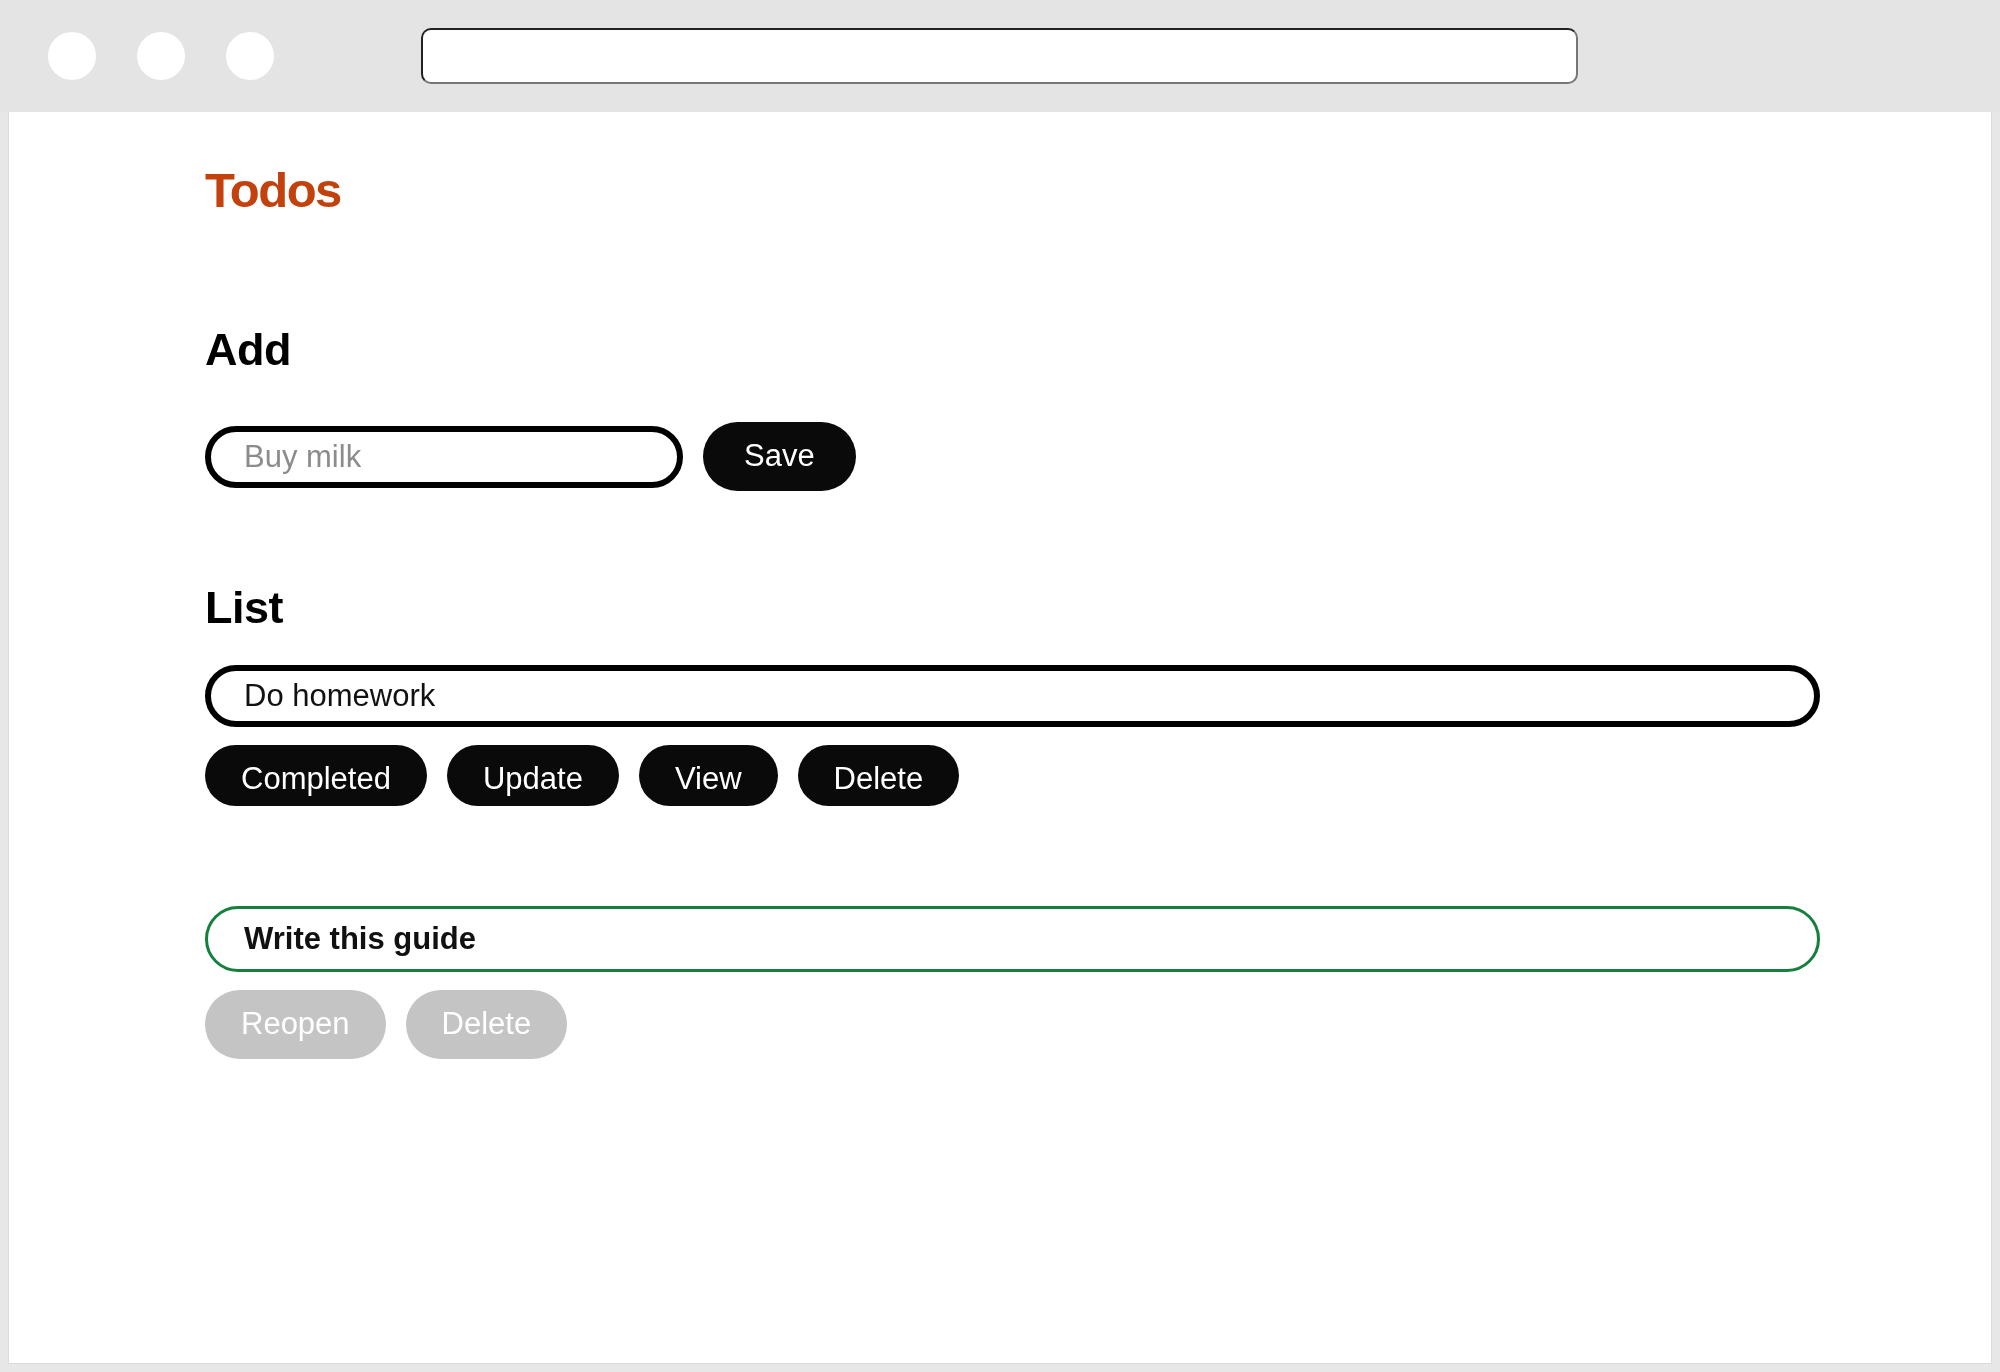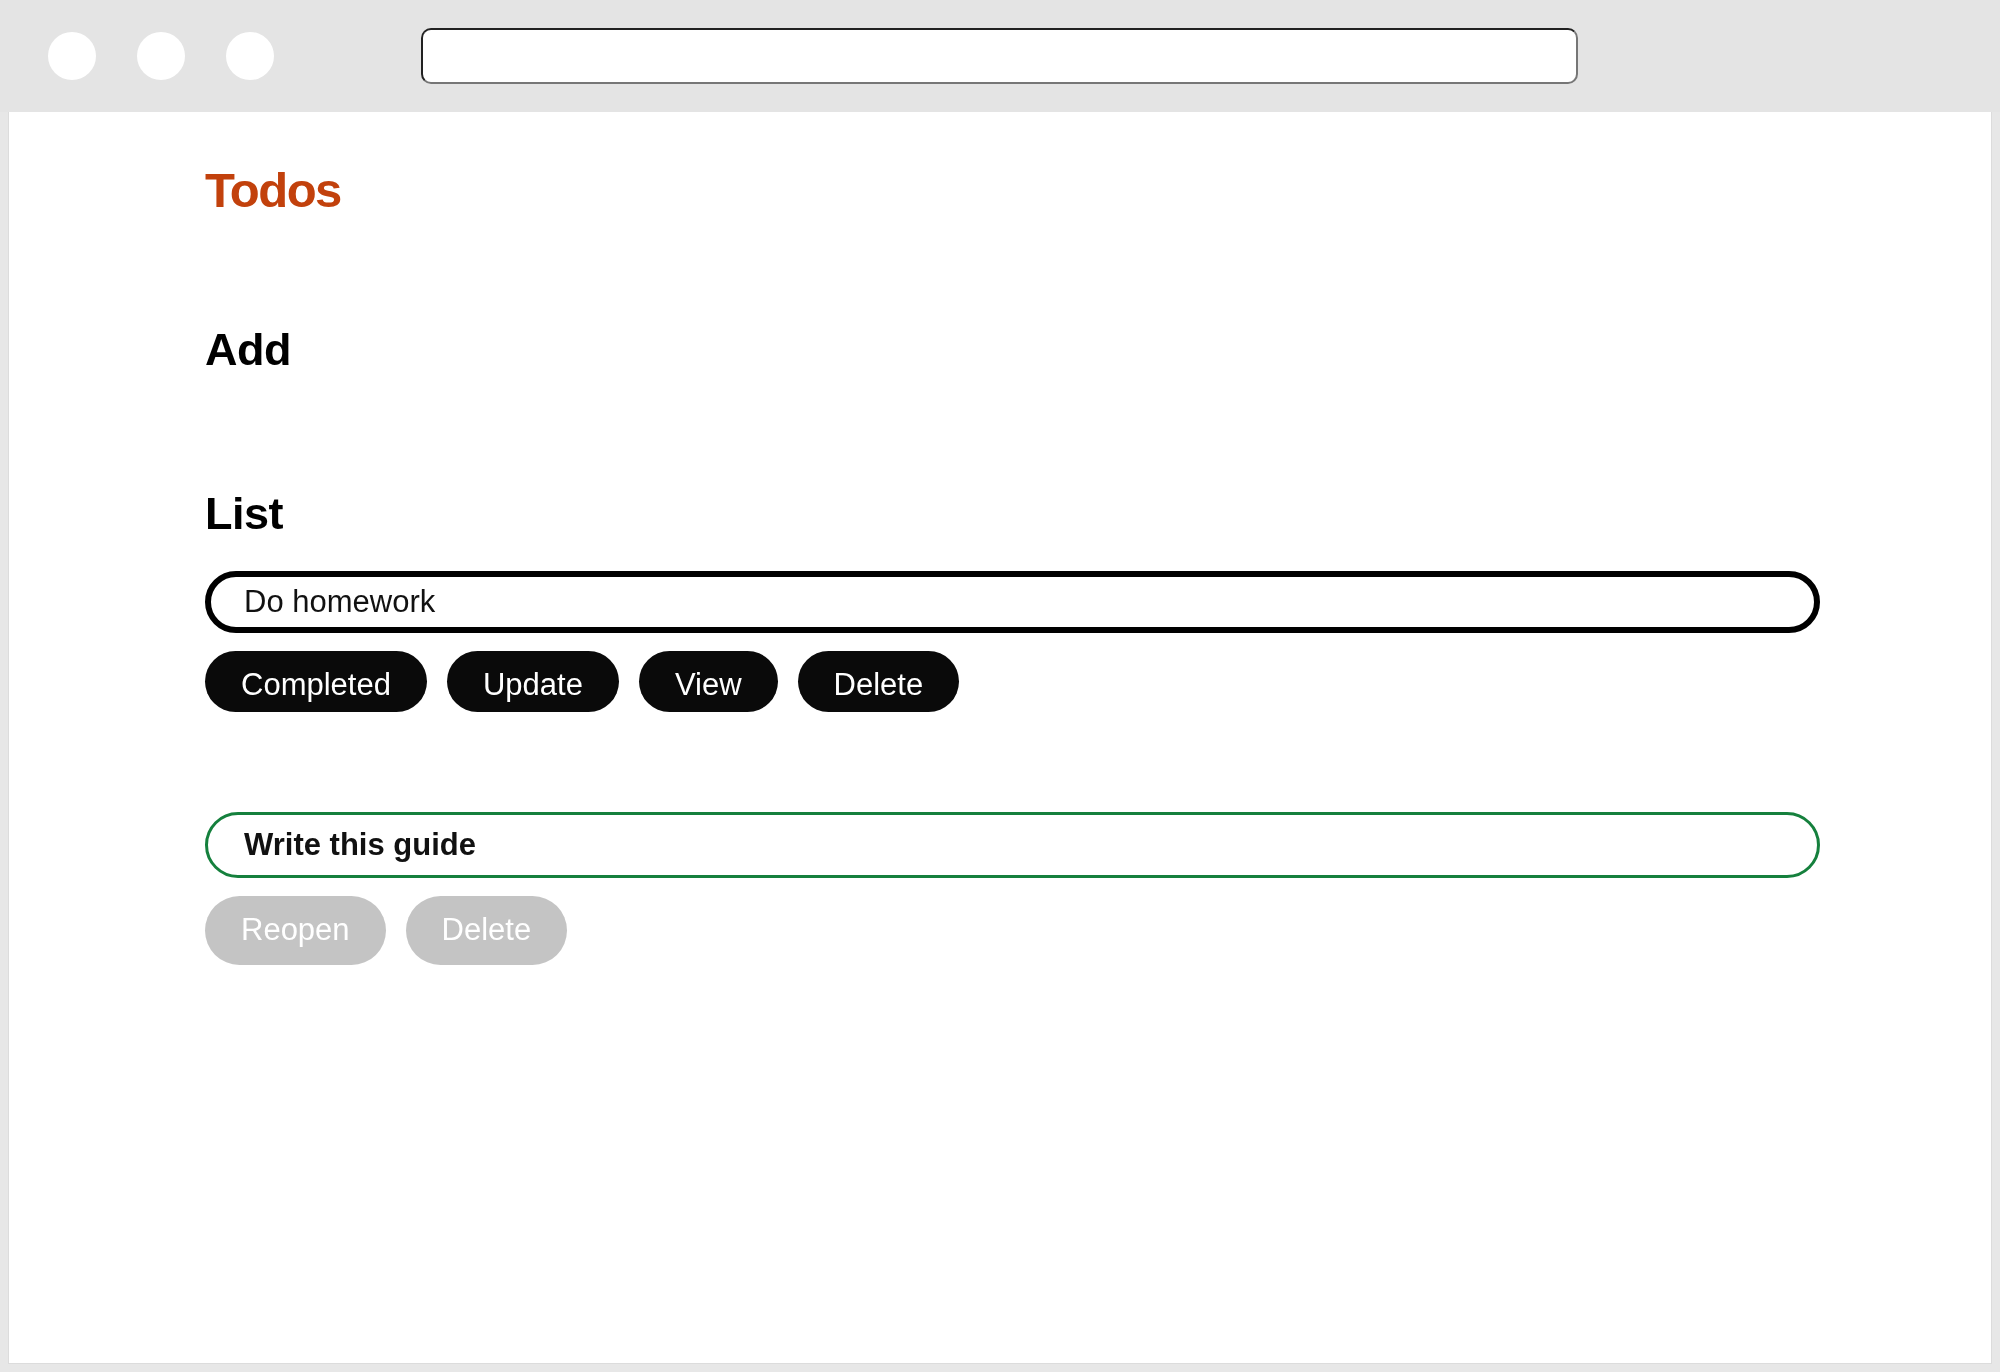--- a/index.html
+++ b/index.html
@@ -84,21 +84,21 @@
 
   .section-heading {
     font-size: 45px;
     font-weight: 700;
     letter-spacing: -0.5px;
     color: #000000;
     line-height: 1.1;
   }
 
   .section-add { margin-top: 107px; }
-  .section-list { margin-top: 115px; }
+  .section-list { margin-top: 92px; }
 
   
   .add-row {
     display: flex;
     align-items: center;
     gap: 20px;
     margin-top: 48px;
   }
 
   .add-input {
@@ -188,20 +188,24 @@
     <input class="address-bar" type="text" placeholder="" style="">
   </div>
 
   <div class="viewport">
     <div class="page-content">
 
       <h1 class="page-title">Todos</h1>
 
       <h2 class="section-heading section-add">Add</h2>
 
+      <div class="add-row">
+        <input class="add-input" type="text" placeholder="Buy milk" style="">
+        <button class="btn btn-dark btn-save">Save</button>
+      </div>
 
       <h2 class="section-heading section-list">List</h2>
 
       <div class="todo-list">
 
         <div class="todo-item">
           <div class="todo-text-field active">Do homework</div>
           <div class="todo-actions">
             <button class="btn btn-dark">Completed</button>
             <button class="btn btn-dark">Update</button>

